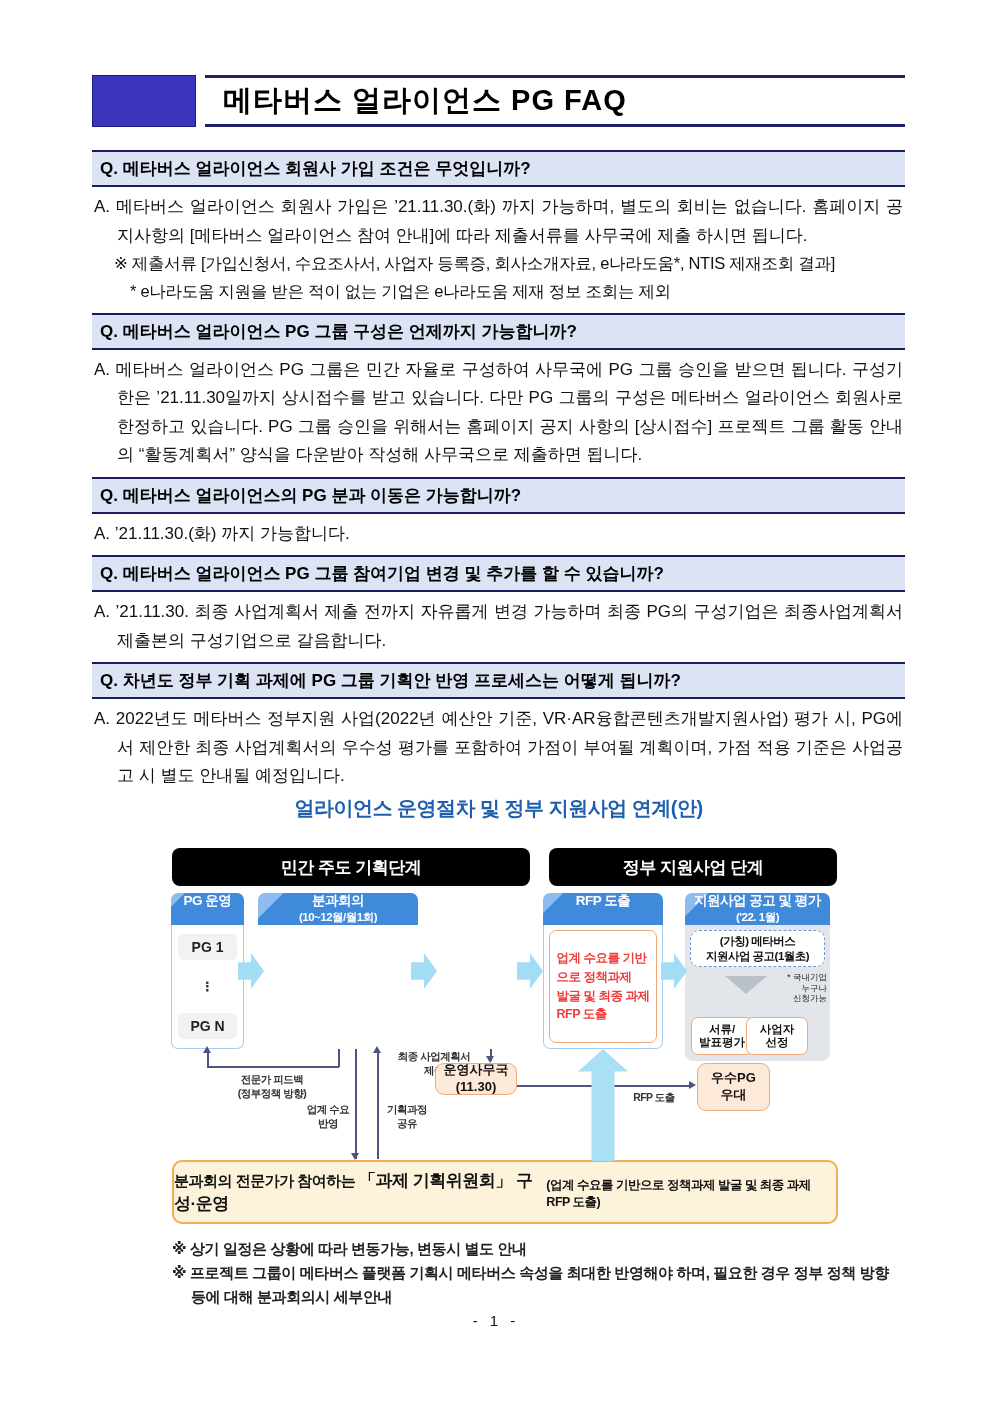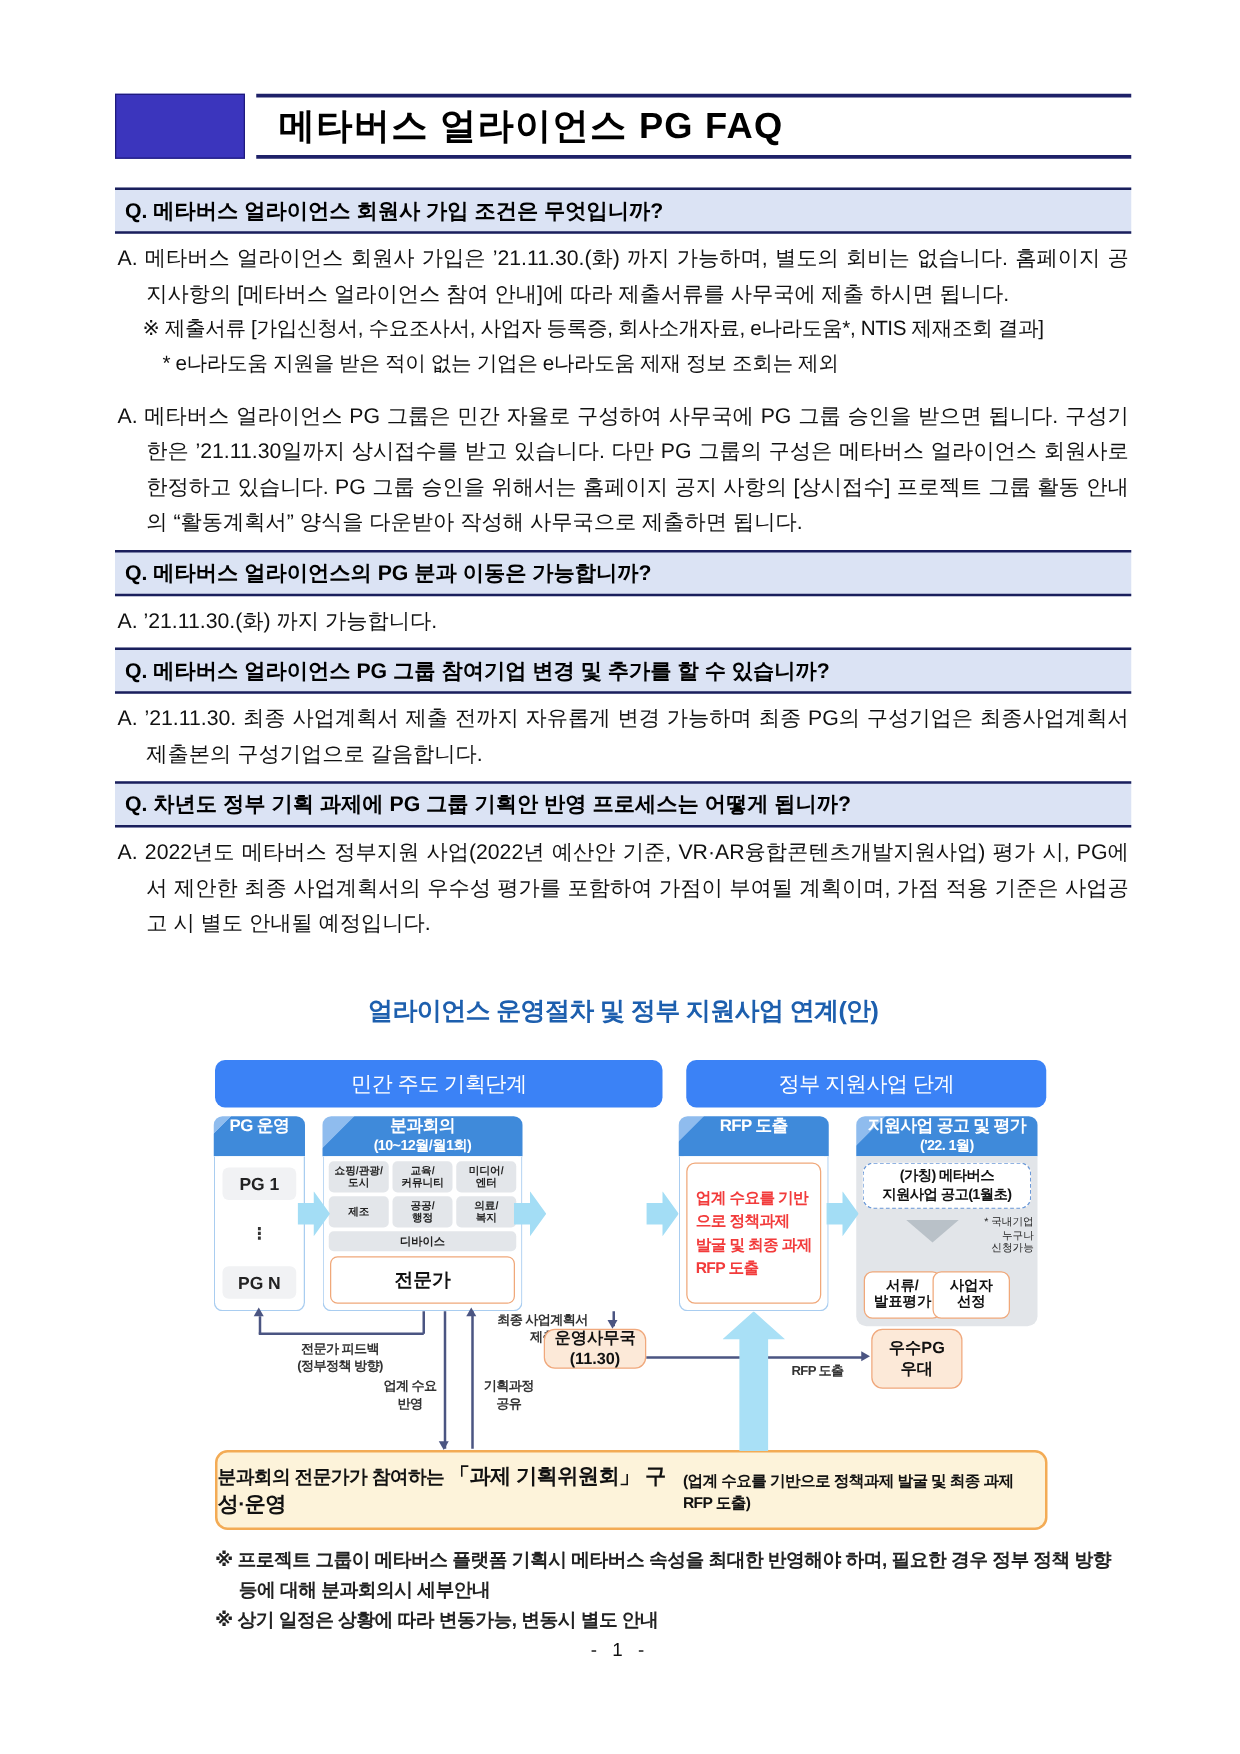--- a/index.html
+++ b/index.html
@@ -24,22 +24,22 @@
   }
   .a { padding:6px 2px 7px 2px; font-size:17px; line-height:1.68; text-align:justify; word-break:break-all; }
   .a p { margin:0; }
   .a-main { padding-left:23px; text-indent:-23px; }
   .a-note1 { padding-left:20px; font-size:16.5px; letter-spacing:-0.3px; }
   .a-note2 { padding-left:36px; font-size:16.5px; letter-spacing:-0.3px; }
   
   .diagram { position:absolute; left:92px; top:795px; width:813px; height:510px; }
   .d-title { position:absolute; left:0; right:0; top:0; text-align:center; font-size:20px; font-weight:800; color:#1d5fae; letter-spacing:-0.5px; }
   .phase-bar {
-    position:absolute; top:53px; height:38px; background:#3b82f6; border-radius:8px; color:#fff;
-    font-size:17px; font-weight:400; display:flex; align-items:center; justify-content:center; letter-spacing:-0.5px;
+    position:absolute; top:53px; height:38px; background:#000000; border-radius:8px; color:#fff;
+    font-size:17px; font-weight:700; display:flex; align-items:center; justify-content:center; letter-spacing:-0.5px;
   }
   .d-col { position:absolute; top:98px; display:flex; flex-direction:column; }
   .d-col-head {
     height:32px; flex:none; border-radius:7px 7px 0 0; color:#fff; text-align:center;
     background:linear-gradient(135deg,#8fbcee 0%,#8fbcee 13%,#3f8ada 13.5%);
     display:flex; flex-direction:column; line-height:1.25; letter-spacing:-0.5px;
   }
   .d-col-head .h1 { font-size:13.5px; font-weight:700; }
   .d-col-head .h2 { font-size:11.5px; font-weight:700; }
   .d-col-body { flex:1; background:#fff; border:1.5px solid #a9cdf0; border-top:none; border-radius:0 0 7px 7px; position:relative; display:flex; flex-direction:column; }
@@ -124,20 +124,21 @@
 </header>
 
 <section class="qa">
   <div class="q">Q. 메타버스 얼라이언스 회원사 가입 조건은 무엇입니까?</div>
   <div class="a">
     <p class="a-main">A. 메타버스 얼라이언스 회원사 가입은 ’21.11.30.(화) 까지 가능하며, 별도의 회비는 없습니다. 홈페이지 공지사항의 [메타버스 얼라이언스 참여 안내]에 따라 제출서류를 사무국에 제출 하시면 됩니다.</p>
     <p class="a-note1">※ 제출서류 [가입신청서, 수요조사서, 사업자 등록증, 회사소개자료, e나라도움*, NTIS 제재조회 결과]</p>
     <p class="a-note2">* e나라도움 지원을 받은 적이 없는 기업은 e나라도움 제재 정보 조회는 제외</p>
   </div>
 
+  <div class="q">Q. 메타버스 얼라이언스 PG 그룹 구성은 언제까지 가능합니까?</div>
   <div class="a">
     <p class="a-main">A. 메타버스 얼라이언스 PG 그룹은 민간 자율로 구성하여 사무국에 PG 그룹 승인을 받으면 됩니다. 구성기한은 ’21.11.30일까지 상시접수를 받고 있습니다. 다만 PG 그룹의 구성은 메타버스 얼라이언스 회원사로 한정하고 있습니다. PG 그룹 승인을 위해서는 홈페이지 공지 사항의 [상시접수] 프로젝트 그룹 활동 안내의 “활동계획서” 양식을 다운받아 작성해 사무국으로 제출하면 됩니다.</p>
   </div>
 
   <div class="q">Q. 메타버스 얼라이언스의 PG 분과 이동은 가능합니까?</div>
   <div class="a">
     <p class="a-main">A. ’21.11.30.(화) 까지 가능합니다.</p>
   </div>
 
   <div class="q">Q. 메타버스 얼라이언스 PG 그룹 참여기업 변경 및 추가를 할 수 있습니까?</div>
@@ -167,37 +168,20 @@
         <div class="pg-dots">⋮</div>
         <div class="pg-chip">PG N</div>
       </div>
     </div>
   </div>
 
   <div class="d-col" style="left:166px; width:160px; height:156px;">
     <div class="d-col-head">
       <div class="h1">분과회의</div>
       <div class="h2">(10~12월/월1회)</div>
-    </div>
-    <div class="d-col-body">
-      <div class="chipgrid">
-        <div class="chip pre">쇼핑/관광/
-도시</div>
-        <div class="chip pre">교육/
-커뮤니티</div>
-        <div class="chip pre">미디어/
-엔터</div>
-        <div class="chip pre">제조</div>
-        <div class="chip pre">공공/
-행정</div>
-        <div class="chip pre">의료/
-복지</div>
-        <div class="chip device-chip">디바이스</div>
-      </div>
-      <div class="expert-box">전문가</div>
     </div>
   </div>
 
 
   <div class="d-col" style="left:451px; width:120px; height:156px;">
     <div class="d-col-head">
       <div class="h1">RFP 도출</div>
     </div>
     <div class="d-col-body">
       <div class="rfp-box pre">업계 수요를 기반
@@ -264,18 +248,18 @@
   <div class="arrow-up-big"></div>
 
   <div class="banner">
     <div class="banner-line1">
       <span>분과회의 전문가가 참여하는 </span><span class="bstrong">「과제 기획위원회」 구성·운영</span>
     </div>
     <div class="banner-sub">(업계 수요를 기반으로 정책과제 발굴 및 최종 과제 RFP 도출)</div>
   </div>
 
   <div class="notes">
+    <p>※ 상기 일정은 상황에 따라 변동가능, 변동시 별도 안내</p>
     <p>※ 프로젝트 그룹이 메타버스 플랫폼 기획시 메타버스 속성을 최대한 반영해야 하며, 필요한 경우 정부 정책 방향 등에 대해 분과회의시 세부안내</p>
-    <p>※ 상기 일정은 상황에 따라 변동가능, 변동시 별도 안내</p>
   </div>
 </section>
 
 <footer class="page-footer">- 1 -</footer>
 
 </body></html>

